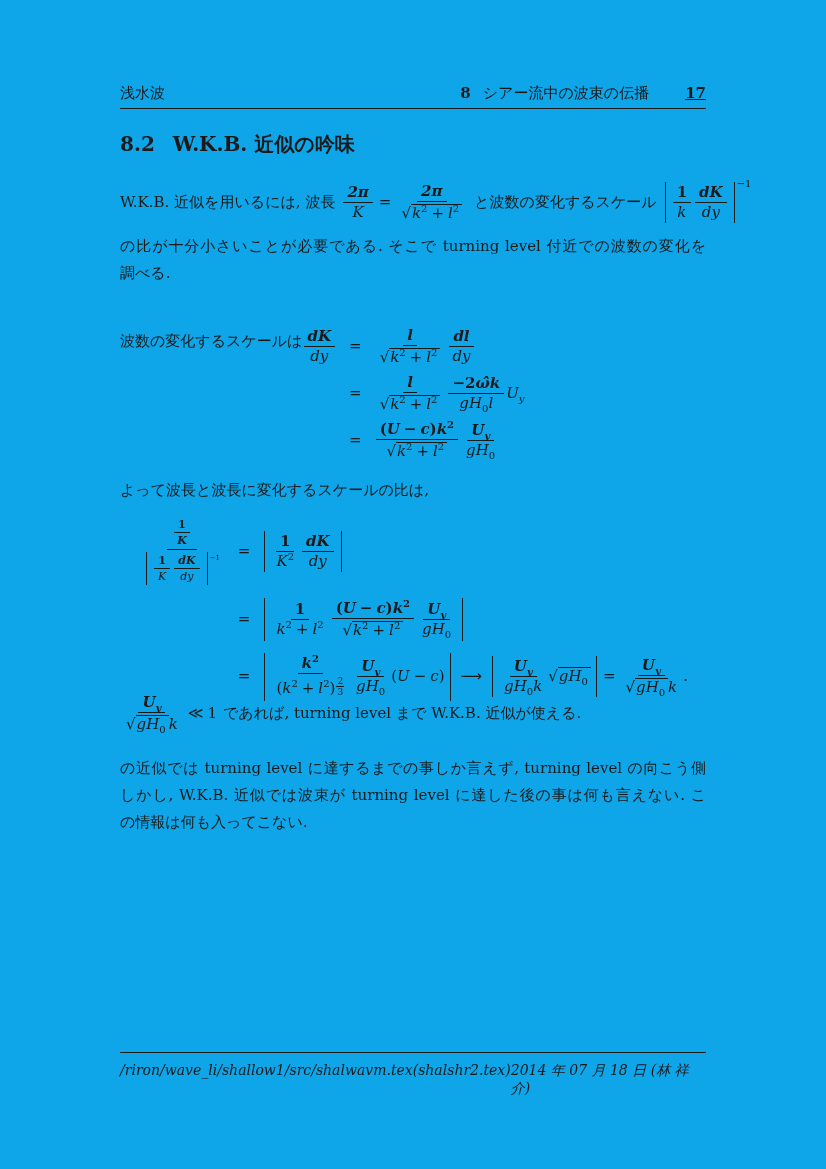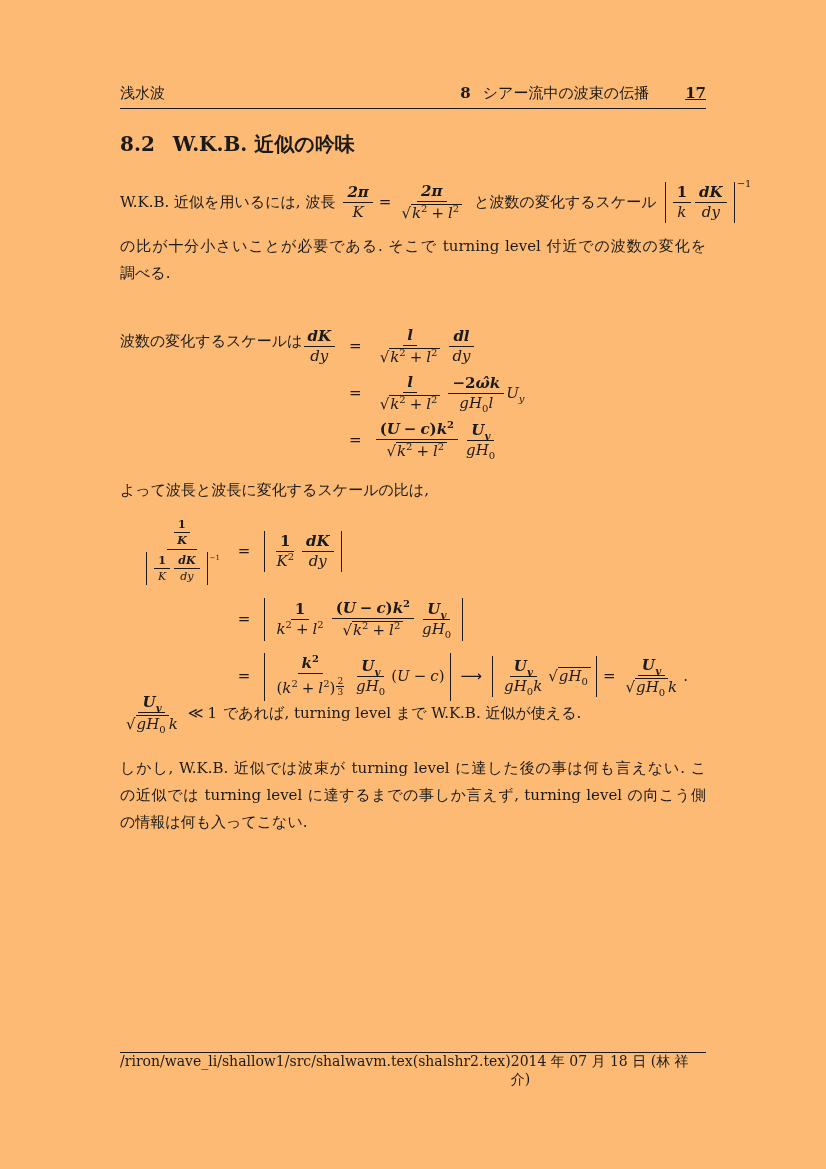--- a/index.html
+++ b/index.html
@@ -1,30 +1,30 @@
 <!DOCTYPE html>
 <html><head>
 <meta charset="utf-8">
 <style>
   html,body { margin:0; padding:0; background:#ffffff; }
   .page {
-    position:relative; width:826px; height:1169px; background:#fdba74;
+    position:relative; width:826px; height:1169px; background:#0ea5e9;
     font-family:"DejaVu Serif","Liberation Serif",serif;
     color:#1a1a1a; font-size:15px; overflow:hidden;
   }
   .blk { position:absolute; left:120px; width:586px; }
 
   
   .header { top:84px; display:flex; justify-content:space-between; align-items:baseline;
             border-bottom:1px solid #1a1a1a; padding-bottom:5px; }
   .h-right { display:flex; align-items:baseline; }
   .h-no { font-weight:bold; margin-right:12px; }
   .h-page { font-weight:bold; margin-left:36px;text-decoration:underline; }
-  .footer { top:1052px; border-top:1px solid #1a1a1a; 
-            display:flex; justify-content:space-between; font-size:14px; }
+  .footer { top:1052px; border-top:1px solid #1a1a1a; padding-top:9px;
+            display:flex; justify-content:space-between; font-size:14px;font-style:italic; }
 
   
   .sec { top:131px; font-weight:bold; font-size:20px; }
   .sec-t { margin-left:18px; }
 
   
   .para { line-height:27px; }
   .p1 { top:176px; }
   .p1 .mathline { line-height:1; padding:6px 0 10px; white-space:nowrap; }
   .jline { text-align:justify; text-align-last:justify; display:block; }
@@ -204,22 +204,22 @@
   </div>
 
   <div class="blk p4">
     <span class="frac">
         <span class="num"><span class="mi">U</span><sub class="mi">y</sub></span>
         <span class="den"><span class="sqrt"><span class="rsign">√</span><span class="rbody"><span class="mi">g</span><span class="mi">H</span><sub class="mr">0</sub></span></span><span class="mi">k</span></span>
       </span><span class="mr op">≪</span><span class="mr">1</span><span class="sp"></span><span>であれば, turning level まで W.K.B. 近似が使える.</span>
   </div>
 
   <div class="blk para p5">
+    <span class="jline">の近似では turning level に達するまでの事しか言えず, turning level の向こう側</span>
     <span class="jline">しかし, W.K.B. 近似では波束が turning level に達した後の事は何も言えない. こ</span>
-    <span class="jline">の近似では turning level に達するまでの事しか言えず, turning level の向こう側</span>
     <span>の情報は何も入ってこない.</span>
   </div>
 
   <div class="blk footer">
     <span>/riron/wave_li/shallow1/src/shalwavm.tex(shalshr2.tex)</span>
     <span>2014 年 07 月 18 日 (林 祥介)</span>
   </div>
 
 </div>
 

